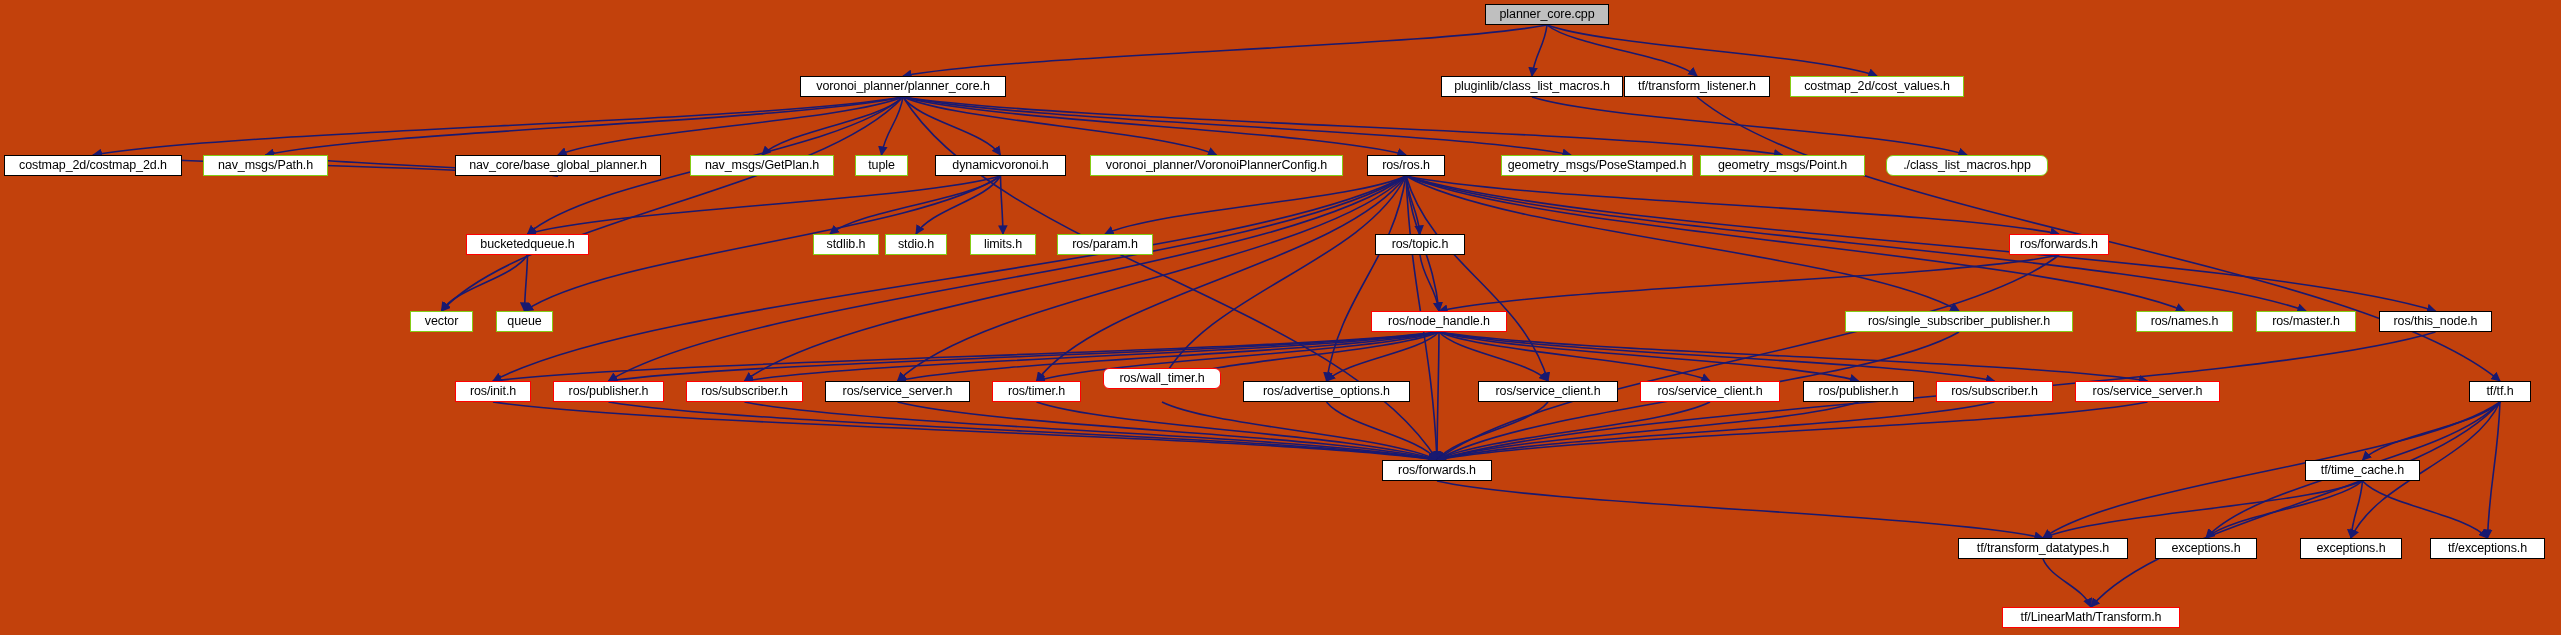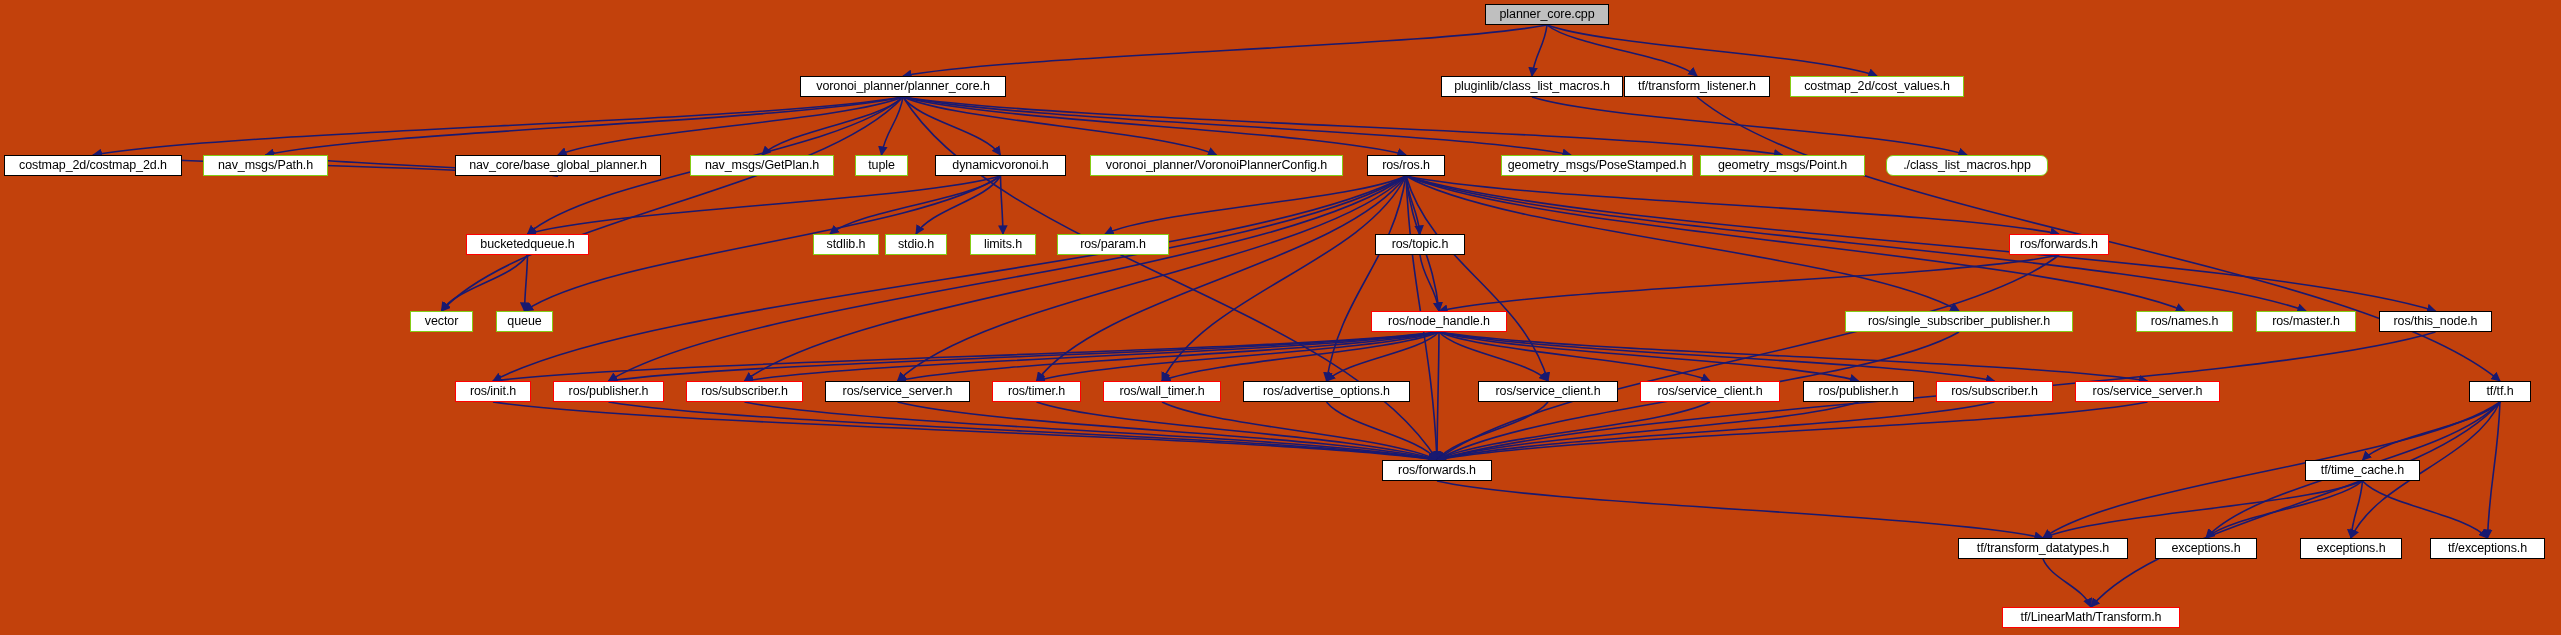--- a/index.html
+++ b/index.html
@@ -165,36 +165,36 @@
       <div class="gnode solid" style="left: 935px; top: 155px; width: 131px;">dynamicvoronoi.h</div>
       <div class="gnode default" style="left: 1090px; top: 155px; width: 253px;">voronoi_planner/VoronoiPlannerConfig.h</div>
       <div class="gnode solid" style="left: 1367px; top: 155px; width: 78px;">ros/ros.h</div>
       <div class="gnode default" style="left: 1465px; top: 155px; width: 192px; margin-left: 36px;">geometry_msgs/PoseStamped.h</div>
       <div class="gnode default" style="left: 1700px; top: 155px; width: 165px;">geometry_msgs/Point.h</div>
       <div class="gnode default" style="left: 1886px; top: 155px; width: 162px; border-radius: 7px;">./class_list_macros.hpp</div>
       <div class="gnode red" style="left: 466px; top: 234px; width: 123px;">bucketedqueue.h</div>
       <div class="gnode default" style="left: 797px; top: 234px; width: 66px; margin-left: 16px;">stdlib.h</div>
       <div class="gnode default" style="left: 885px; top: 234px; width: 62px;">stdio.h</div>
       <div class="gnode default" style="left: 970px; top: 234px; width: 66px;">limits.h</div>
-      <div class="gnode default" style="left: 1057px; top: 234px; width: 112px;">ros/param.h</div>
+      <div class="gnode default" style="left: 1057px; top: 234px; width: 96px;">ros/param.h</div>
       <div class="gnode solid" style="left: 1375px; top: 234px; width: 90px;">ros/topic.h</div>
       <div class="gnode red" style="left: 2009px; top: 234px; width: 100px;">ros/forwards.h</div>
       <div class="gnode default" style="left: 410px; top: 311px; width: 63px;">vector</div>
       <div class="gnode default" style="left: 496px; top: 311px; width: 57px;">queue</div>
       <div class="gnode red" style="left: 1371px; top: 311px; width: 136px;">ros/node_handle.h</div>
       <div class="gnode default" style="left: 1845px; top: 311px; width: 228px;">ros/single_subscriber_publisher.h</div>
       <div class="gnode default" style="left: 2136px; top: 311px; width: 97px;">ros/names.h</div>
       <div class="gnode default" style="left: 2256px; top: 311px; width: 100px;">ros/master.h</div>
       <div class="gnode solid" style="left: 2379px; top: 311px; width: 113px;">ros/this_node.h</div>
       <div class="gnode red" style="left: 455px; top: 381px; width: 76px;">ros/init.h</div>
       <div class="gnode red" style="left: 553px; top: 381px; width: 111px;">ros/publisher.h</div>
       <div class="gnode red" style="left: 686px; top: 381px; width: 117px;">ros/subscriber.h</div>
       <div class="gnode solid" style="left: 825px; top: 381px; width: 145px;">ros/service_server.h</div>
       <div class="gnode red" style="left: 992px; top: 381px; width: 89px;">ros/timer.h</div>
-      <div class="gnode red" style="left: 1103px; top: 381px; width: 118px;">ros/wall_timer.h</div>
+      <div class="gnode red" style="left: 1103px; top: 368px; width: 118px; border-radius: 6px;">ros/wall_timer.h</div>
       <div class="gnode solid" style="left: 1243px; top: 381px; width: 167px;">ros/advertise_options.h</div>
       <div class="gnode solid" style="left: 1478px; top: 381px; width: 140px;">ros/service_client.h</div>
       <div class="gnode red" style="left: 1640px; top: 381px; width: 140px;">ros/service_client.h</div>
       <div class="gnode solid" style="left: 1803px; top: 381px; width: 111px;">ros/publisher.h</div>
       <div class="gnode red" style="left: 1936px; top: 381px; width: 117px;">ros/subscriber.h</div>
       <div class="gnode red" style="left: 2075px; top: 381px; width: 145px;">ros/service_server.h</div>
       <div class="gnode solid" style="left: 2469px; top: 381px; width: 62px;">tf/tf.h</div>
       <div class="gnode solid" style="left: 1382px; top: 460px; width: 110px;">ros/forwards.h</div>
       <div class="gnode solid" style="left: 2305px; top: 460px; width: 115px;">tf/time_cache.h</div>
       <div class="gnode solid" style="left: 1958px; top: 538px; width: 170px;">tf/transform_datatypes.h</div>

